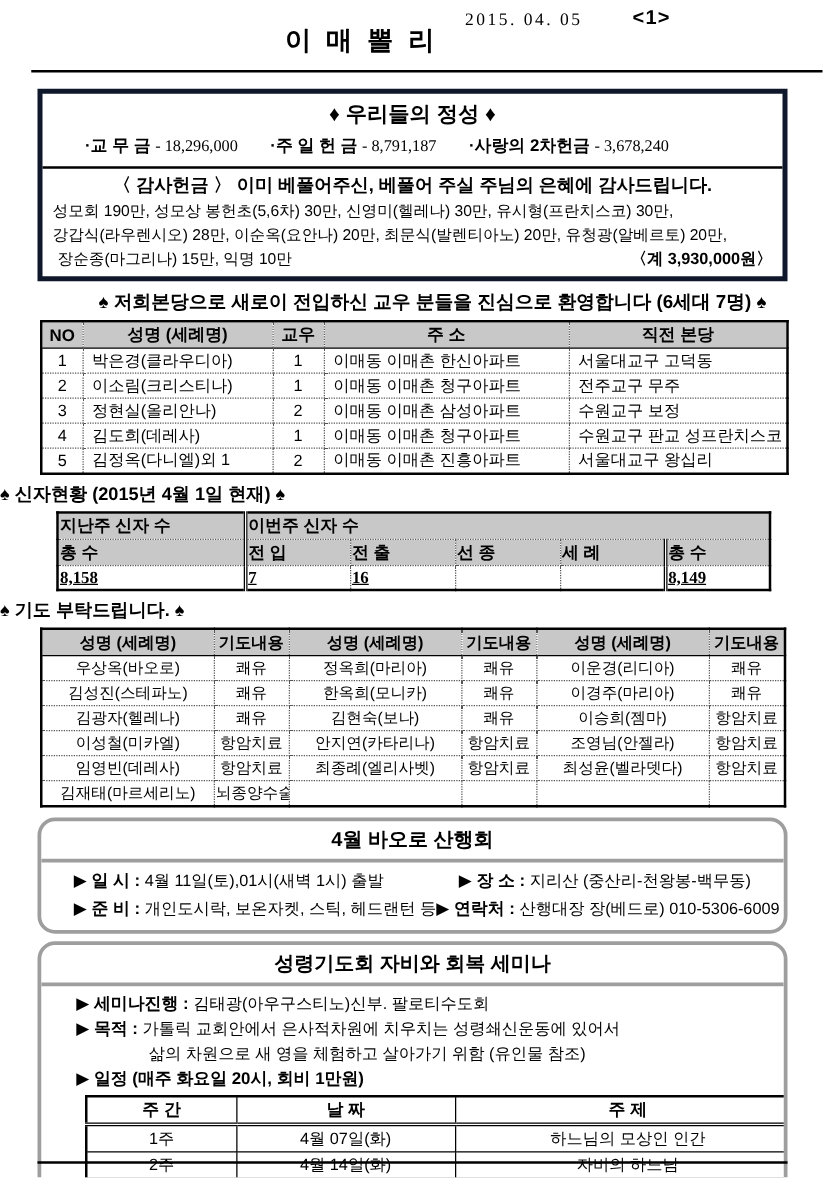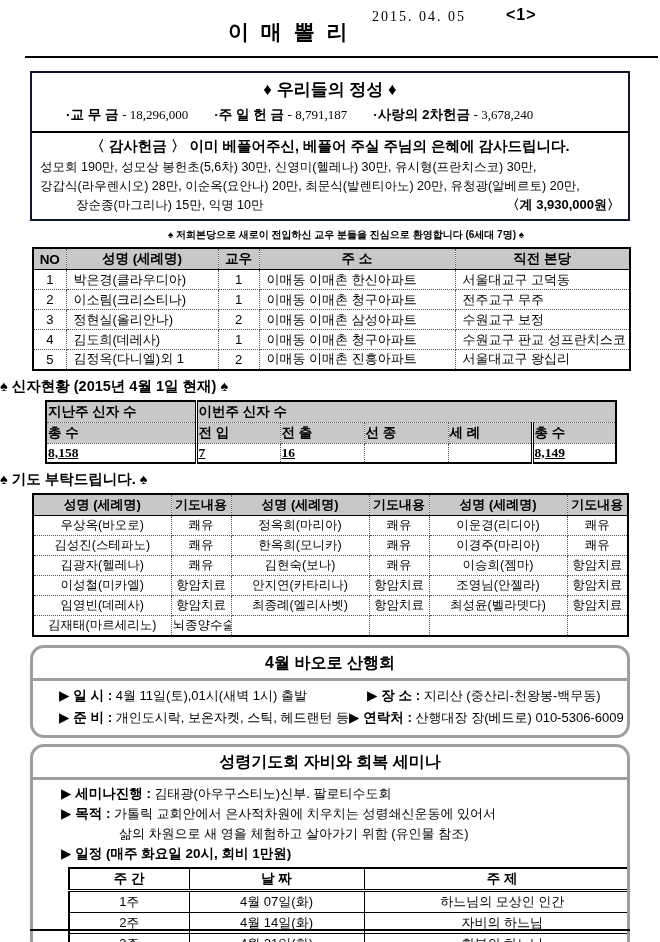--- a/index.html
+++ b/index.html
@@ -10,33 +10,33 @@
     font-family:"Liberation Sans","DejaVu Sans",sans-serif;
   }
   
   .masthead { position:relative; height:28px; }
   .mh-title { position:absolute; left:228px; top:18px; font-size:21px; font-weight:bold; letter-spacing:3px; }
   .mh-date  { position:absolute; left:372px; top:9px; font-size:14px; font-family:"Liberation Serif","DejaVu Serif",serif; letter-spacing:2px; }
   .mh-page  { position:absolute; left:506px; top:6px; font-size:16px; font-weight:bold; letter-spacing:1px; }
   .mh-rule  { border:0; border-top:2px solid #000; margin:28px 2px 0 25px; }
 
   
-  .obox { margin:13px 30px 0 30px; border:2px solid #0f172a; }
+  .obox { margin:13px 30px 0 30px; border:4px solid #0f172a; }
   .ob-title { text-align:center; font-weight:bold; font-size:17px; padding:5px 0 2px; }
   .ob-amounts { display:flex; padding:3px 6px 7px 34px; border-bottom:2px solid #000; font-size:13px; white-space:nowrap; }
   .ob-amount { margin-right:26px; }
   .ob-amount .lbl { font-weight:bold; font-size:13.5px; }
   .ob-amount .val { font-family:"Liberation Serif","DejaVu Serif",serif; }
   .thanks-title { text-align:center; font-weight:bold; font-size:14.5px; padding:4px 0 2px; }
   .thanks-line { font-size:12.5px; line-height:19px; padding:0 8px; white-space:nowrap; }
-  .thanks-last { display:flex; justify-content:space-between; padding:0 8px 4px 12px;margin-left:32px; }
+  .thanks-last { display:flex; justify-content:space-between; padding:0 8px 4px 12px; }
   .thanks-total { font-weight:bold; font-size:13px; }
 
   
-  .welcome { text-align:center; font-weight:bold; font-size:10px; margin:7px 0 5px;padding-left:32px; }
+  .welcome { text-align:center; font-weight:bold; font-size:15px; margin:7px 0 5px;padding-left:32px; }
 
   
   table { border-collapse:collapse; table-layout:fixed; }
   td,th { overflow:hidden; white-space:nowrap; }
 
   
   .t-new { width:597px; margin:0 0 0 32px; border:2px solid #000; }
   .t-new th { background:#c8c8c8; font-size:13.5px; height:15px; border:1px dotted #555; border-bottom:1px solid #000; }
   .t-new td { font-size:13px; height:20px; border:1px dotted #555; padding:0 4px; }
   .t-new .c-center { text-align:center; }

